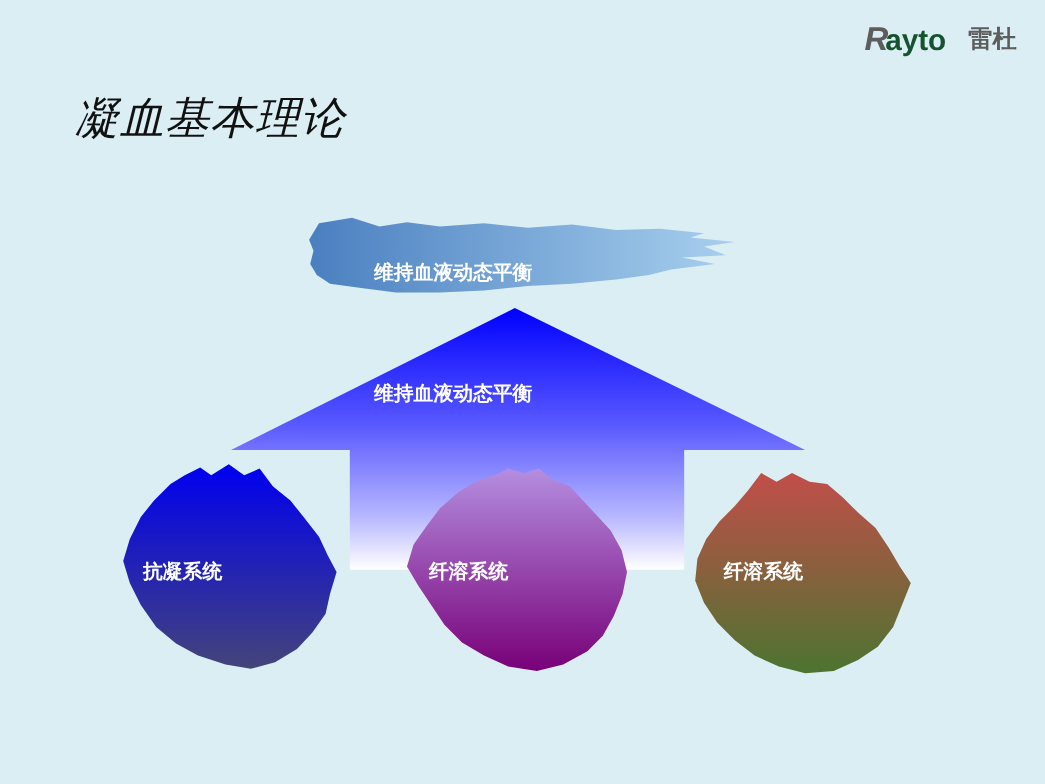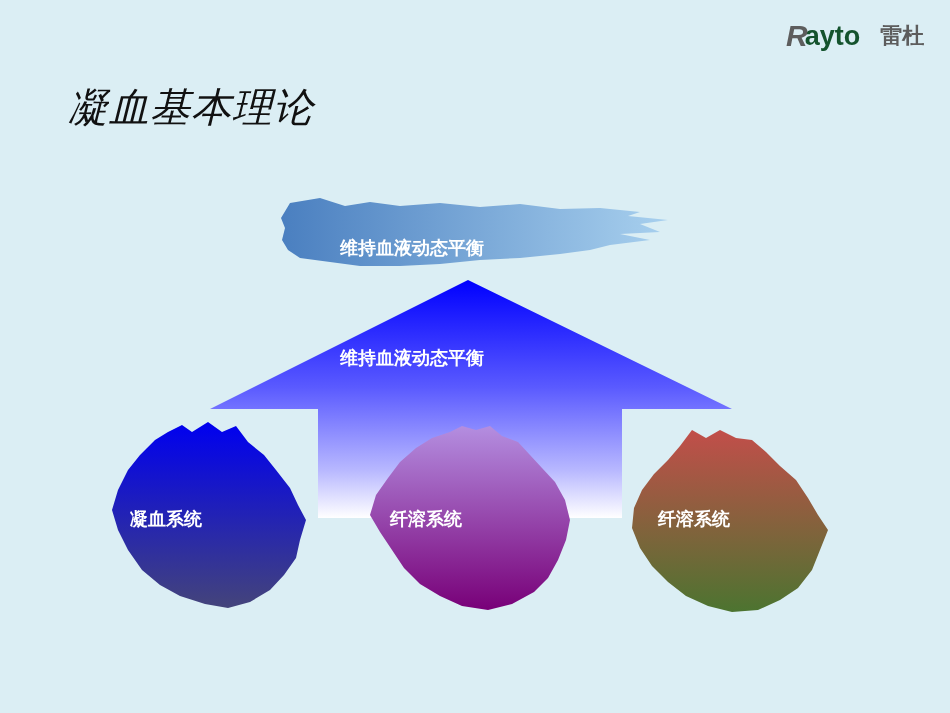--- a/index.html
+++ b/index.html
@@ -56,15 +56,15 @@
 
   <path d="M182,425 L192,432 L208,422 L222,432 L236,426 L248,442 L264,455 L276,470 L290,488 L298,505 L306,520 L300,540 L296,558 L284,575 L270,590 L250,602 L228,608 L205,604 L180,596 L160,585 L142,570 L128,550 L118,530 L112,510 L118,490 L128,470 L140,455 L155,440 L168,432 Z" fill="url(#b1)"></path>
 
   <path d="M450,432 L462,426 L476,430 L490,426 L502,436 L518,442 L530,455 L542,468 L555,482 L565,500 L570,520 L566,540 L558,560 L548,578 L534,592 L512,604 L488,610 L462,606 L440,596 L420,584 L404,568 L392,550 L380,532 L370,515 L376,495 L388,478 L400,462 L416,448 L432,438 Z" fill="url(#b2)"></path>
 
   <path d="M692,430 L706,438 L720,430 L736,438 L752,440 L766,452 L780,466 L796,480 L808,498 L818,515 L828,530 L820,550 L812,570 L798,588 L780,600 L758,610 L732,612 L708,606 L686,596 L668,582 L652,566 L640,548 L632,528 L634,508 L642,490 L654,474 L668,460 L680,446 Z" fill="url(#b3)"></path>
 </svg>
 
 <div class="label" style="left:340px; top:236px; width:260px;">维持血液动态平衡</div>
 <div class="label" style="left:340px; top:346px; width:260px;">维持血液动态平衡</div>
-<div class="label" style="left:130px; top:507px; width:150px;">凝血系统</div>
+<div class="label" style="left:130px; top:507px; width:150px;">抗凝系统</div>
 <div class="label" style="left:390px; top:507px; width:150px;">纤溶系统</div>
 <div class="label" style="left:658px; top:507px; width:150px;">纤溶系统</div>
 
 </body></html>

